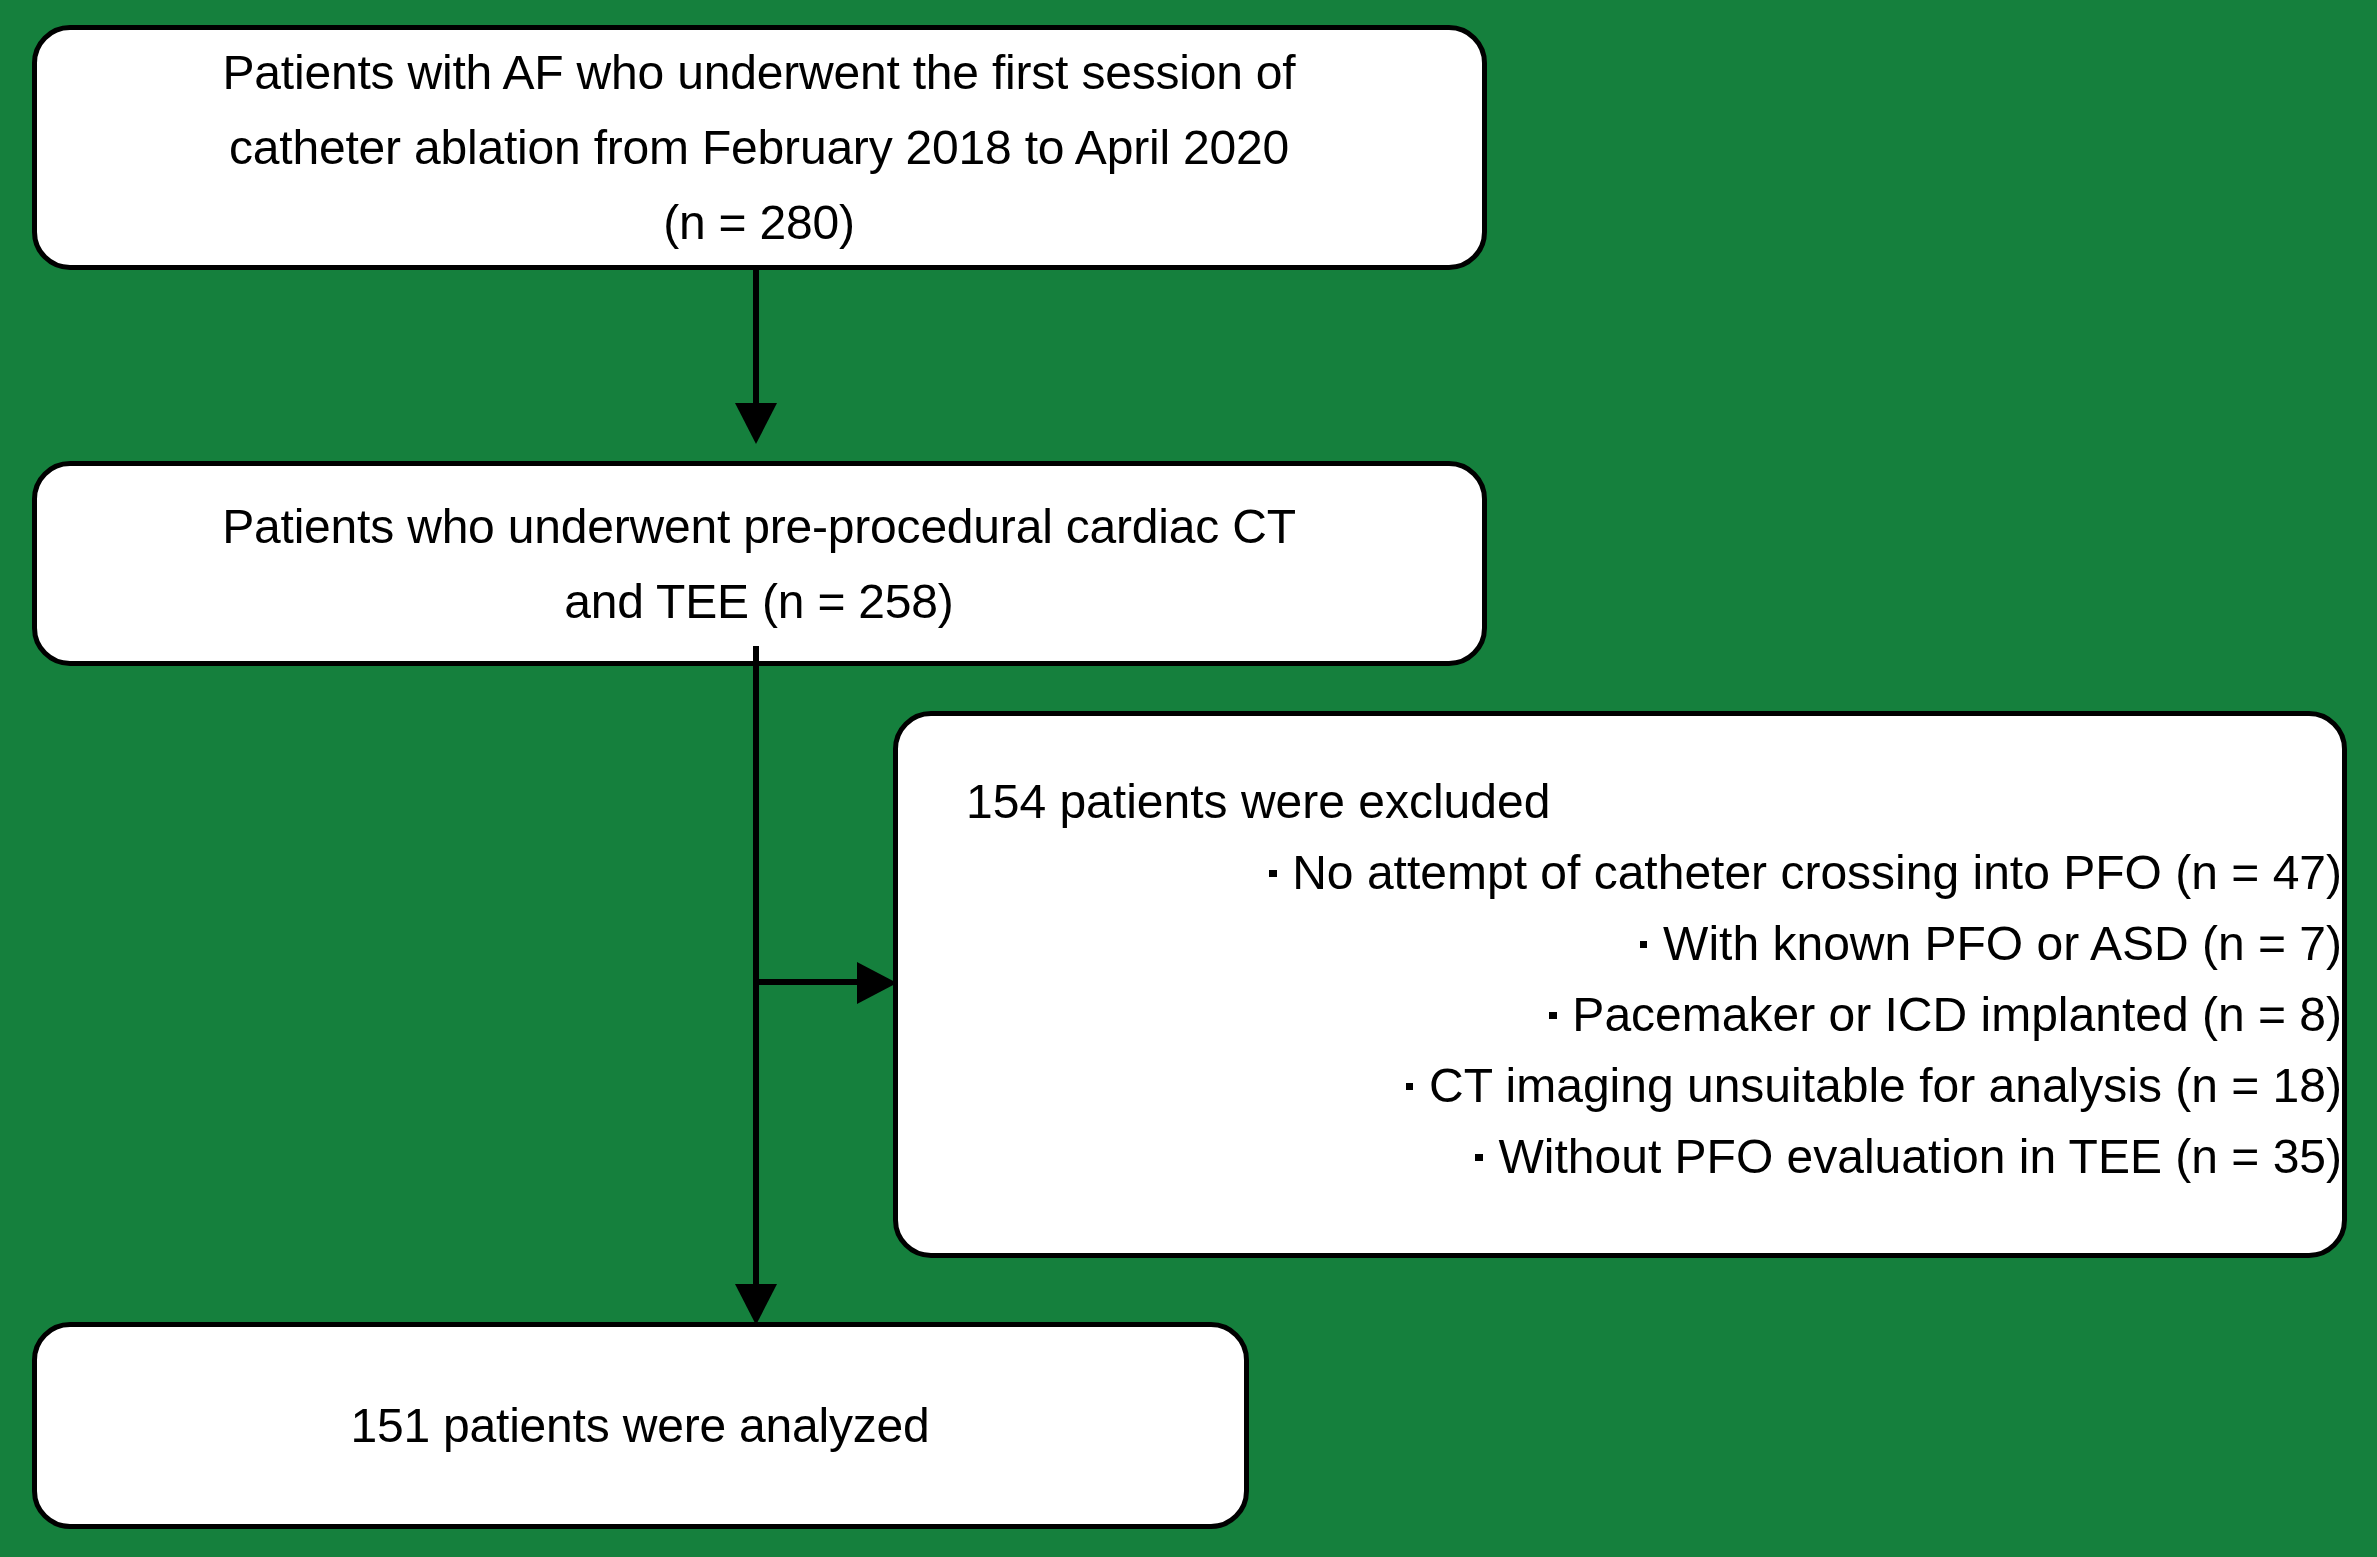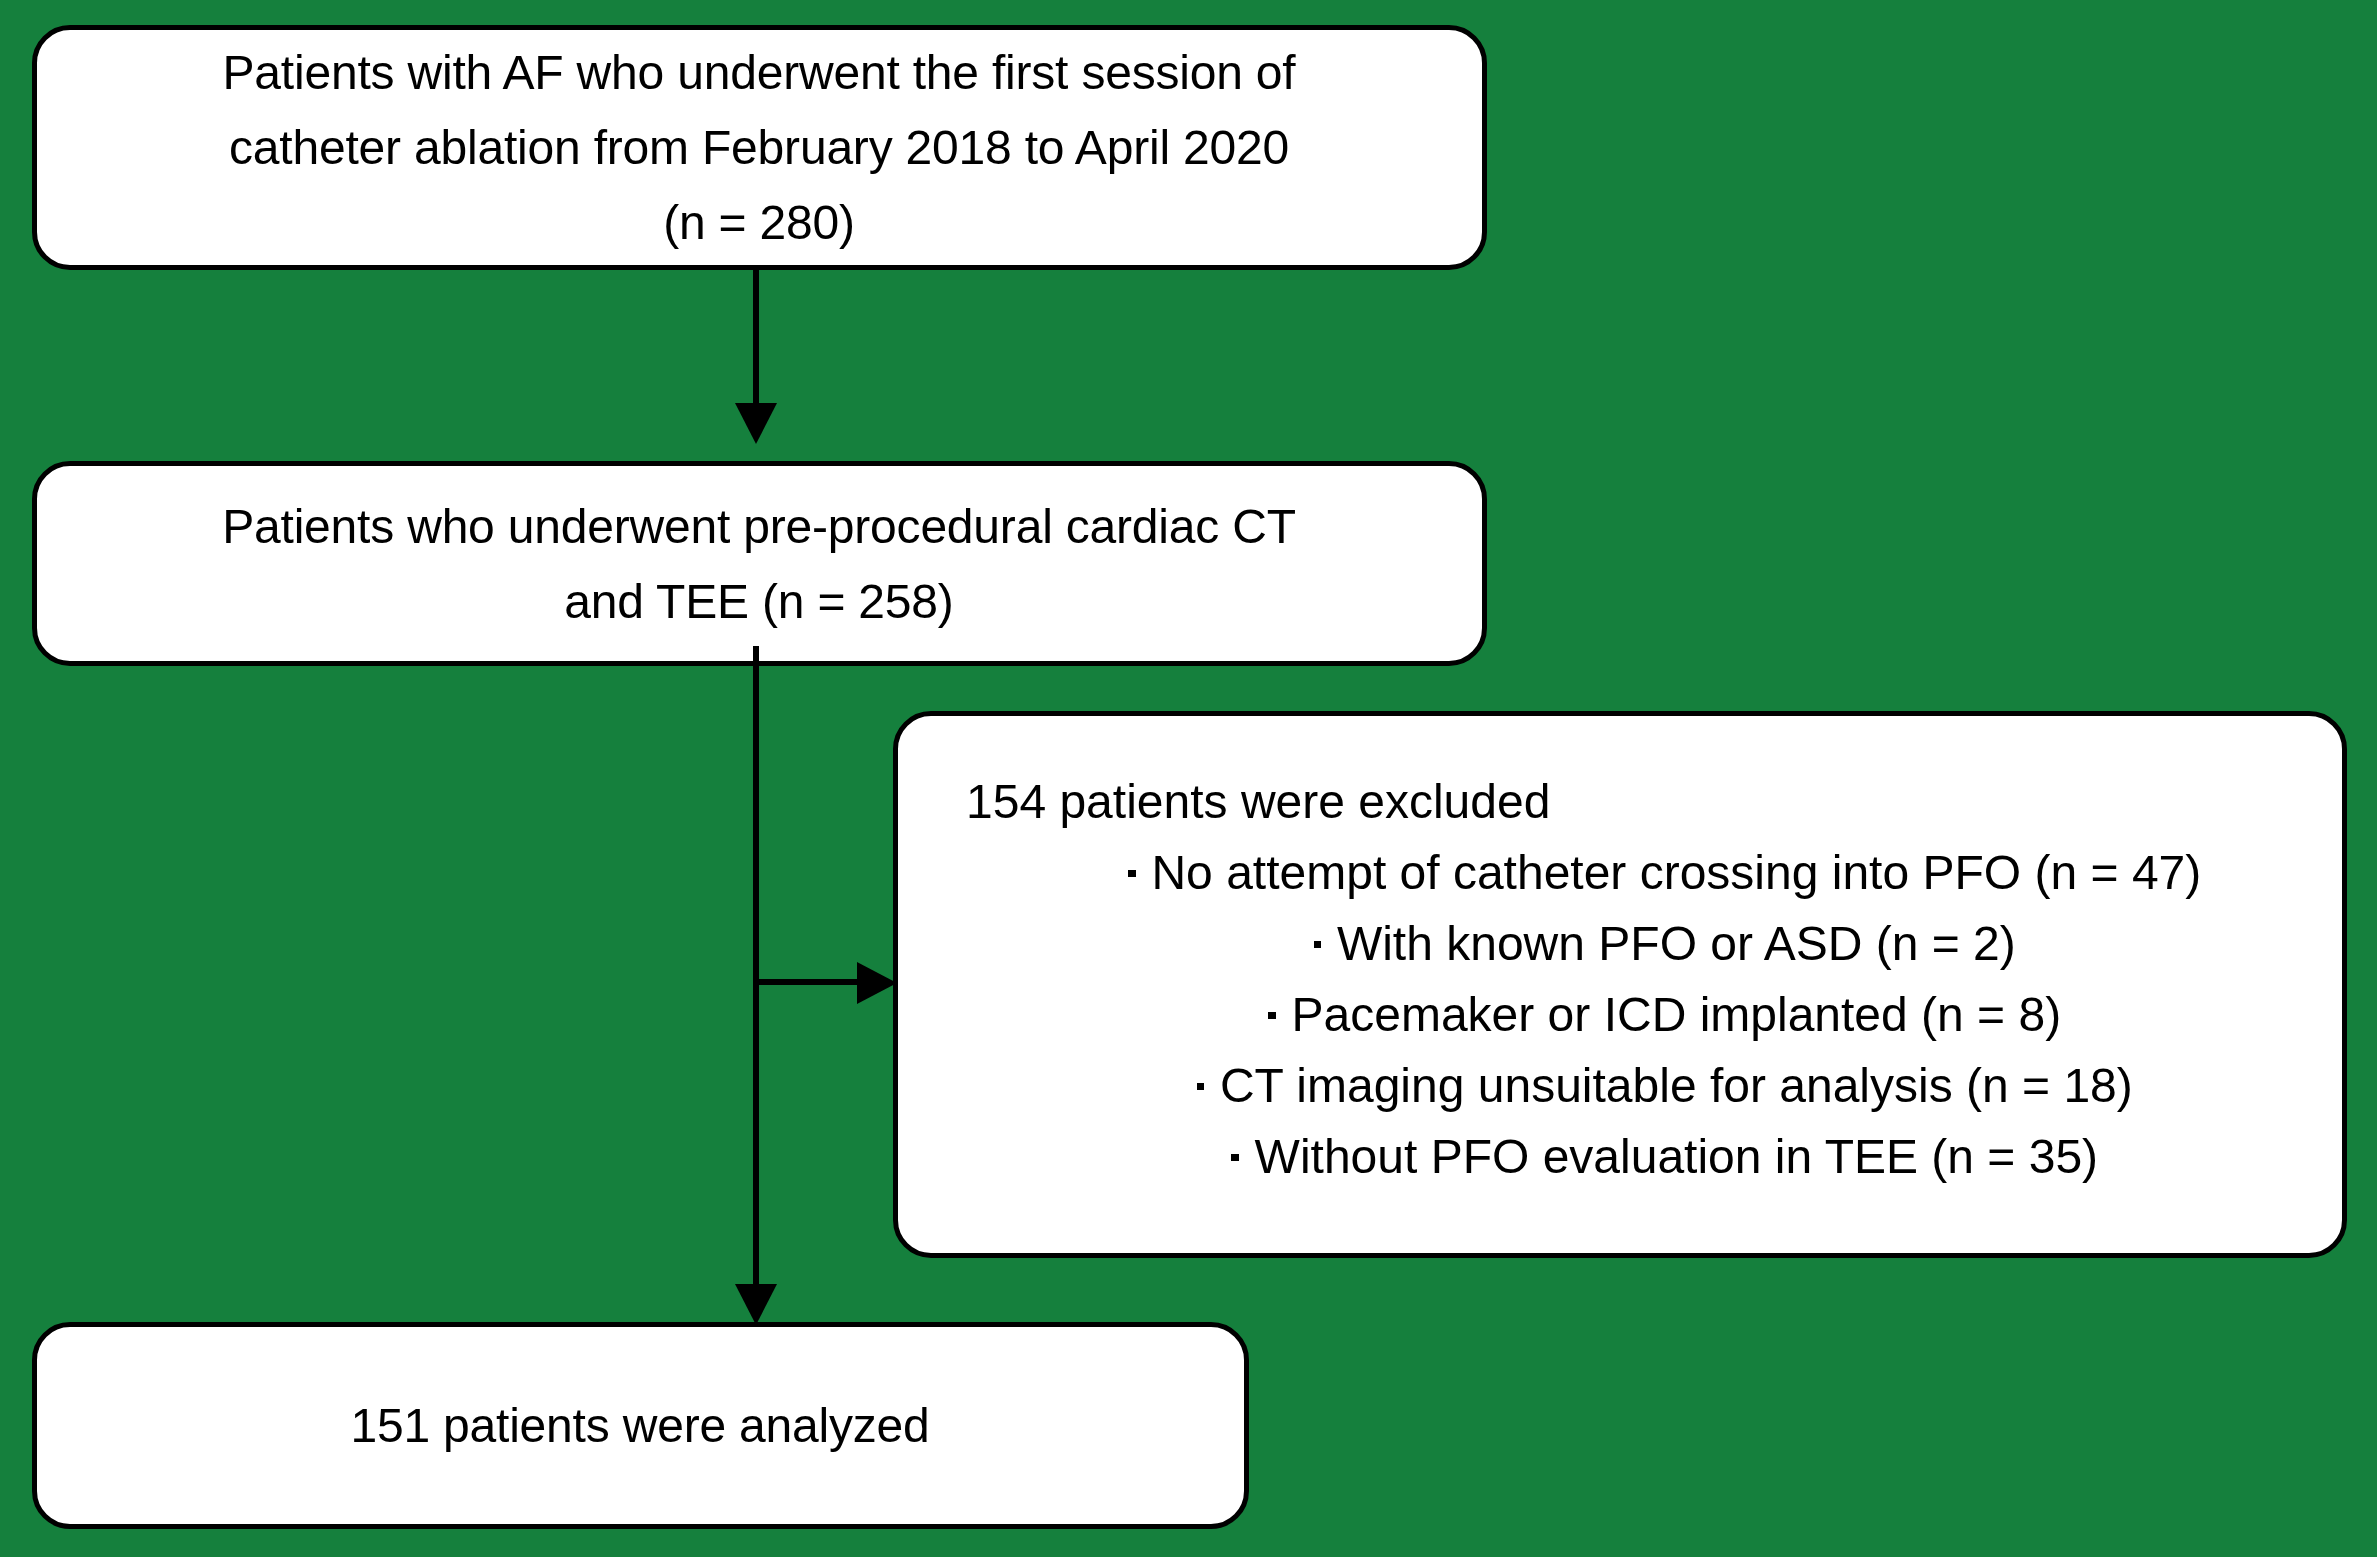--- a/index.html
+++ b/index.html
@@ -59,21 +59,21 @@
     text-align: left;
   }
   .excl-list {
     list-style: none;
     margin: 0;
     padding: 0 0 0 21.5px;
   }
   .excl-list li {
     font-size: 48px;
     line-height: 71px;
-    text-align: center;
+    text-align: right;
     white-space: nowrap;
   }
   .excl-bullet {
     display: inline-block;
     width: 7.5px;
     height: 7.5px;
     background: #000000;
     vertical-align: 11.6px;
     margin-right: 15.7px;
   }
@@ -128,21 +128,21 @@
   <div class="arrow-down" id="arrow-2-4"></div>
 
   <div class="conn hline" id="conn-branch"></div>
   <div class="arrow-right" id="arrow-branch"></div>
 
   <div class="flow-box" id="box-excluded">
     <div class="excl-wrap">
       <div class="excl-head">154 patients were excluded</div>
       <ul class="excl-list">
         <li><span class="excl-bullet"></span><span>No attempt of catheter crossing into PFO (n = 47)</span></li>
-        <li><span class="excl-bullet"></span><span>With known PFO or ASD (n = 2)</span></li>
+        <li><span class="excl-bullet"></span><span>With known PFO or ASD (n = 7)</span></li>
         <li><span class="excl-bullet"></span><span>Pacemaker or ICD implanted (n = 8)</span></li>
         <li><span class="excl-bullet"></span><span>CT imaging unsuitable for analysis (n = 18)</span></li>
         <li><span class="excl-bullet"></span><span>Without PFO evaluation in TEE (n = 35)</span></li>
       </ul>
     </div>
   </div>
 
   <div class="flow-box" id="box-analyzed">
     <div class="box-text">151 patients were analyzed</div>
   </div>

